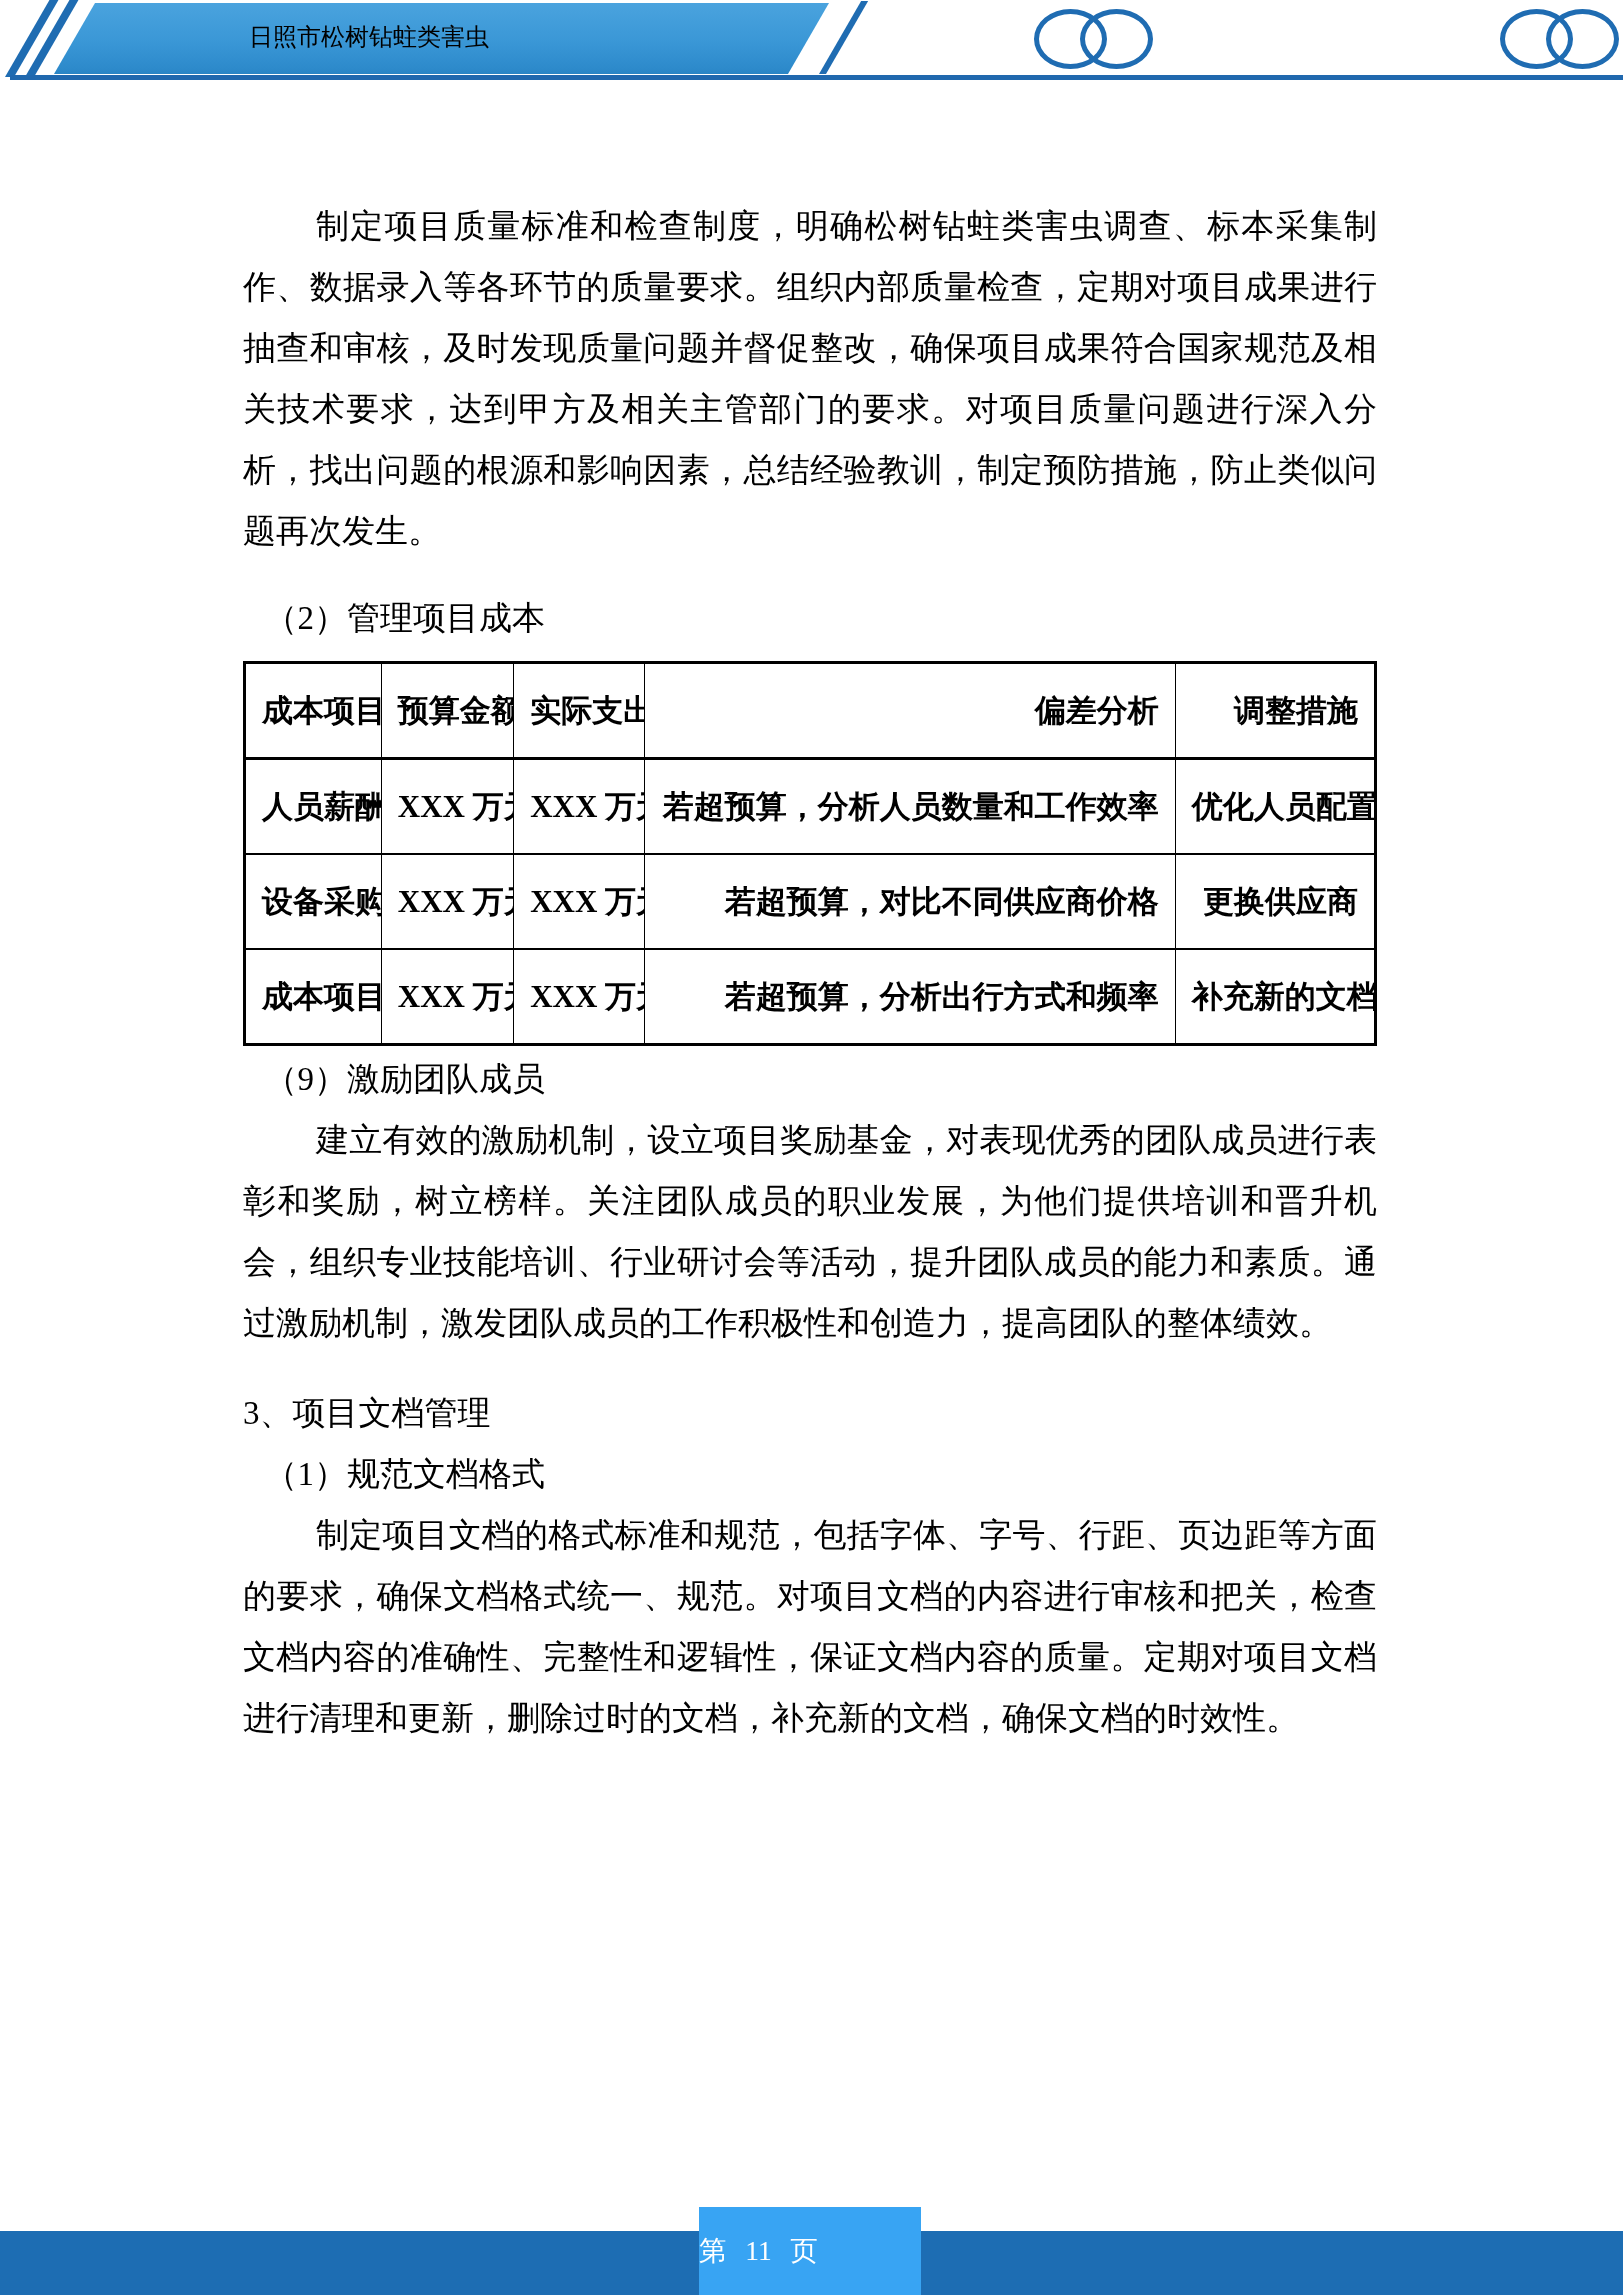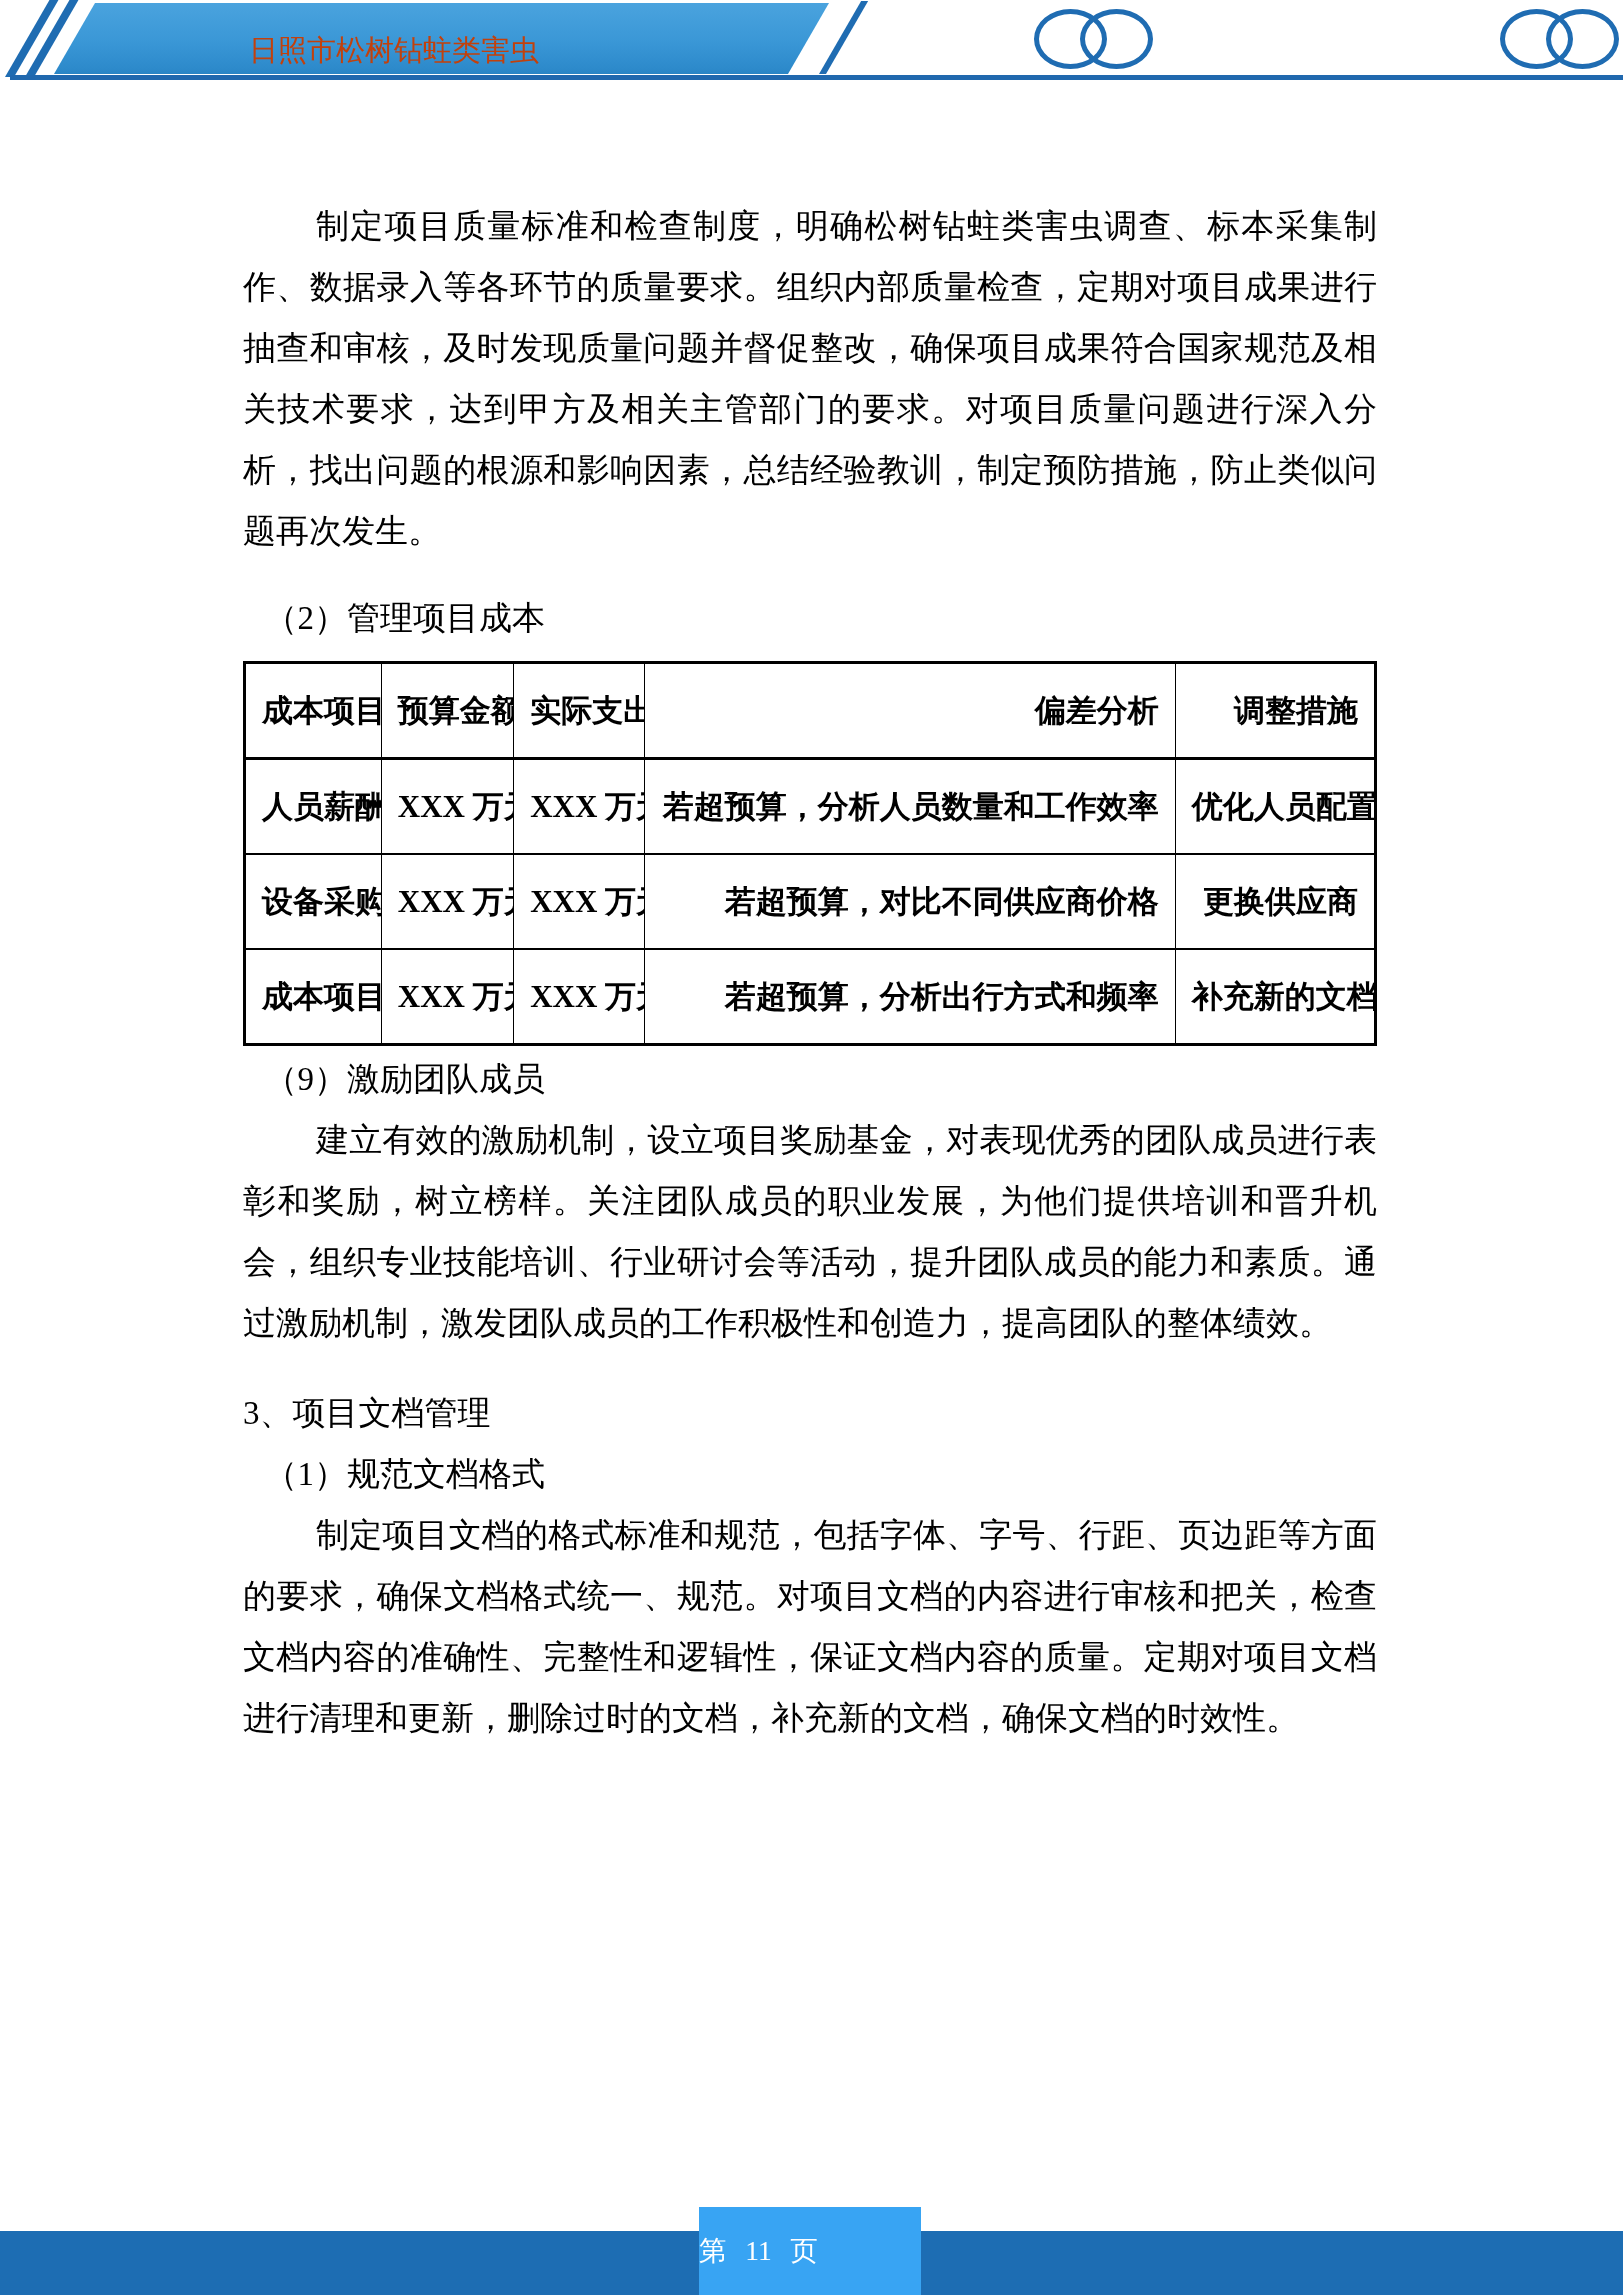--- a/index.html
+++ b/index.html
@@ -17,22 +17,22 @@
   .skew{transform:skewX(-30deg);transform-origin:0 100%;}
   .hdr-stripe{position:absolute;background:#1f6cb2;}
   .stripe-a{left:5.2px;top:0;width:9.2px;height:77px;}
   .stripe-b{left:25px;top:0;width:9.2px;height:77px;}
   .stripe-right{left:819px;top:1.3px;width:7.2px;height:73px;}
   .banner{
     position:absolute;left:54px;top:2.6px;width:734px;height:71px;
     background:linear-gradient(180deg,#4aa3de 0%,#3a97d6 55%,#2d8acb 92%,#2a84c4 100%);
   }
   .banner-title{
-    position:absolute;left:249px;top:36px;
-    font-size:29px;line-height:1;color:#c2410c;
+    position:absolute;left:249px;top:25px;
+    font-size:24px;line-height:1;color:#000000;
     letter-spacing:0;white-space:nowrap;
   }
   .circle-pair{position:absolute;top:9.2px;width:120px;height:60px;}
   .pair-1{left:1034px;}
   .pair-2{left:1500px;}
   .ring{position:absolute;top:0;width:73px;height:60px;border:5.2px solid #1f6cb2;border-radius:50%;box-sizing:border-box;background:transparent;}
   .ring.r1{left:0;}
   .ring.r2{left:46px;}
   .hdr-rule{position:absolute;left:9.8px;right:0;top:75px;height:4.6px;background:#2068ae;}
 

